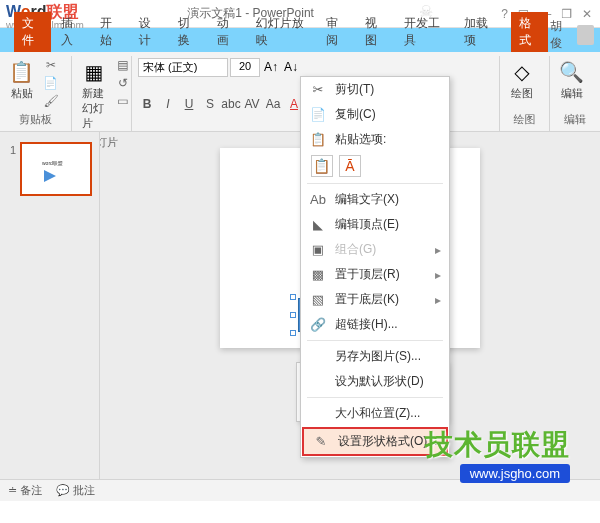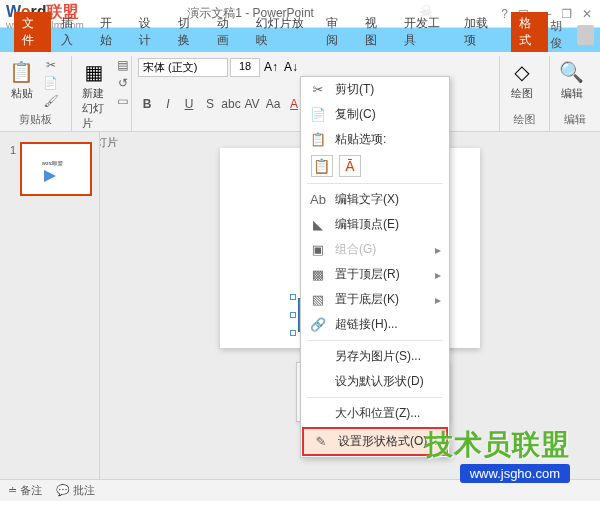--- a/index.html
+++ b/index.html
@@ -139,21 +139,21 @@
         <span>↺</span>
         <span>▭</span>
       </div>
     </div>
     <div class="label">幻灯片</div>
   </div>
   <div class="ribbon-group" style="flex:1">
     <div style="display:flex;flex-direction:column;gap:16px">
       <div class="font-box">
         <div class="font-name">宋体 (正文)</div>
-        <div class="font-size">18</div>
+        <div class="font-size">20</div>
         <span style="padding:2px">A↑</span>
         <span style="padding:2px">A↓</span>
       </div>
       <div class="font-row">
         <span>
             <b>B</b>
           </span>
         <span>
             <i>I</i>
           </span>

